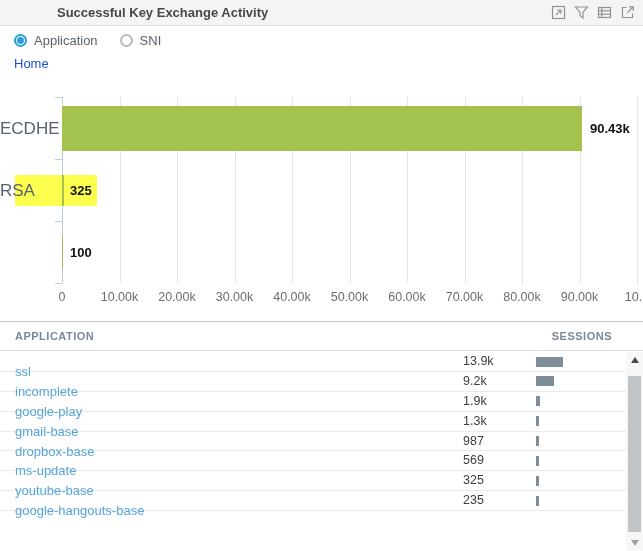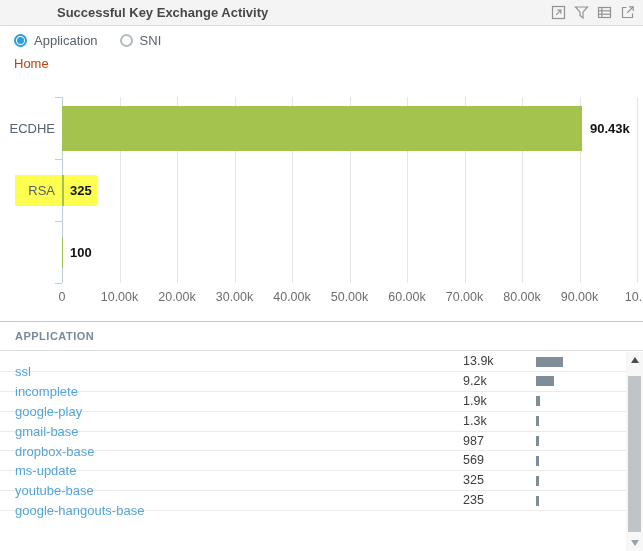--- a/index.html
+++ b/index.html
@@ -17,28 +17,28 @@
   
   .controls{position:absolute;top:33px;left:14px;display:flex;gap:22px;align-items:center;}
   .radio{display:flex;align-items:center;gap:7px;cursor:pointer;font-size:13px;color:#57626c;}
   .rb{width:13px;height:13px;border-radius:50%;border:2px solid #b3bac0;box-sizing:border-box;
     display:inline-flex;align-items:center;justify-content:center;background:#fff;}
   .rb.checked{border-color:#2a9fdb;}
   .rb.checked::after{content:"";width:7px;height:7px;border-radius:50%;background:#2a9fdb;}
 
   
   .breadcrumb{position:absolute;top:56px;left:14px;font-size:13px;}
-  .breadcrumb a{color:#c2410c;text-decoration:none;cursor:pointer;}
+  .breadcrumb a{color:#1d4ed8;text-decoration:none;cursor:pointer;}
 
   
   .chart{position:absolute;top:88px;left:0;width:643px;height:220px;overflow:hidden;}
   .gridline{position:absolute;width:1px;background:#e2e4e6;}
   .axisline{position:absolute;width:1px;background:#c2ccd4;}
   .ytick{position:absolute;height:1px;width:7px;background:#c2ccd4;}
-  .cat-label{position:absolute;left:0;width:55px;text-align:right;font-size:13px;color:#57626c;}
+  .cat-label{position:absolute;left:0;width:55px;font-size:17px;color:#57626c;}
   .bar{position:absolute;}
   .hl{position:absolute;}
   .val-label{position:absolute;font-size:13px;font-weight:700;color:#111;}
   .x-label{position:absolute;width:60px;margin-left:-30px;text-align:center;font-size:12.5px;color:#6d6d6d;}
 
   
   .tbl-head{position:absolute;top:321px;left:0;width:643px;height:30px;box-sizing:border-box;
     border-top:1px solid #c9c9c9;border-bottom:1px solid #dedede;line-height:29px;}
   .col-app{position:absolute;left:15px;font-size:11px;font-weight:700;letter-spacing:.5px;color:#7b8996;}
   .col-sess{position:absolute;right:31px;font-size:11px;font-weight:700;letter-spacing:.5px;color:#7b8996;}
@@ -146,20 +146,21 @@
       <div class="x-label" style="left: 349.5px; top: 202px;">50.00k</div>
       <div class="x-label" style="left: 407px; top: 202px;">60.00k</div>
       <div class="x-label" style="left: 464.5px; top: 202px;">70.00k</div>
       <div class="x-label" style="left: 522px; top: 202px;">80.00k</div>
       <div class="x-label" style="left: 579.5px; top: 202px;">90.00k</div>
       <div class="x-label" style="left: 637px; top: 202px;">10...</div>
     </div>
 
   <div class="tbl-head">
     <span class="col-app">APPLICATION</span>
+    <span class="col-sess">SESSIONS</span>
   </div>
 
   <div class="tbl-body" id="tbody">
       <div class="trow">
         <a class="app link">ssl</a>
         <span class="val">13.9k</span>
         <span class="sbar" style="width: 26.688px; background: rgb(127, 141, 153);"></span>
       </div>
       <div class="trow">
         <a class="app link">incomplete</a>

